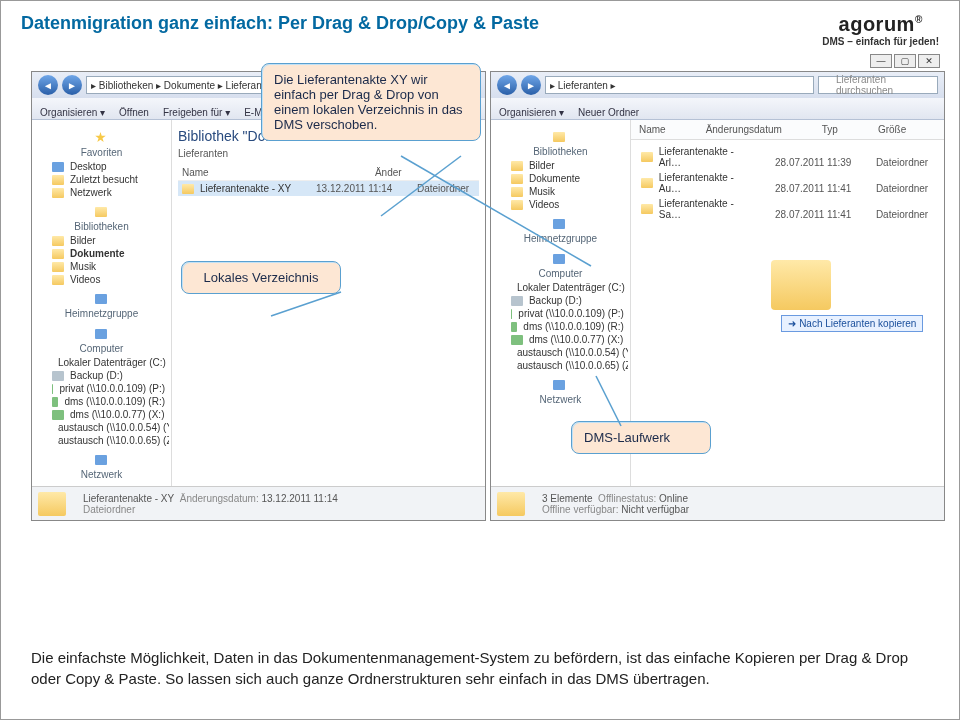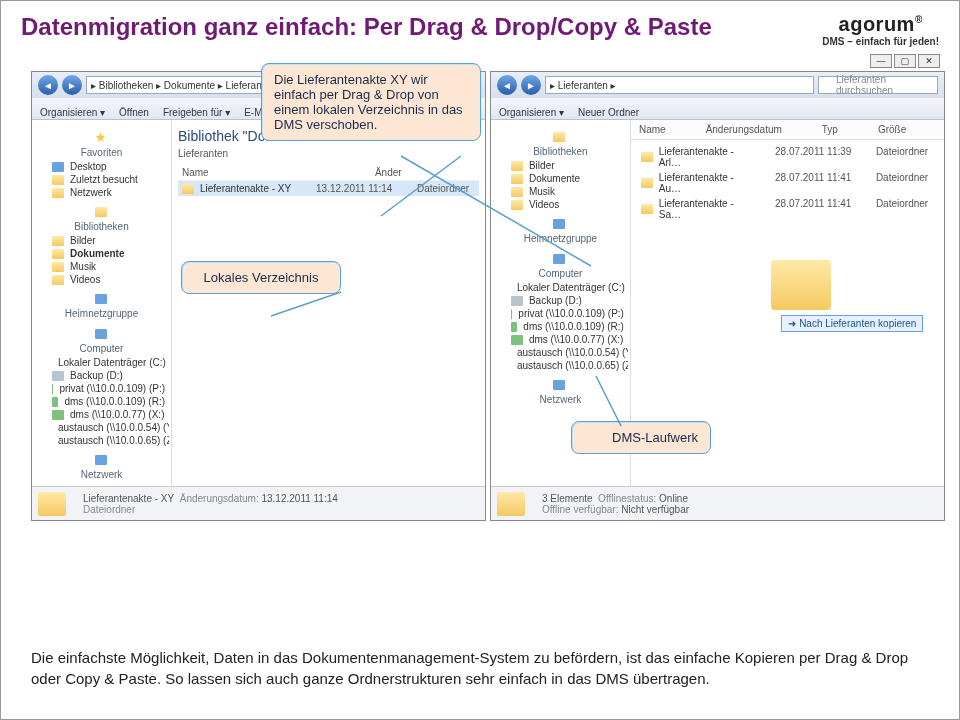--- a/index.html
+++ b/index.html
@@ -1,19 +1,19 @@
 <!DOCTYPE html>
 <html><head>
 <meta charset="utf-8">
 <style>
   * { box-sizing: border-box; margin: 0; padding: 0; }
   body { font-family: "Segoe UI", Tahoma, sans-serif; font-size: 11px; background: #fff; width: 960px; height: 720px; position: relative; color: #333; }
   .slide { width: 960px; height: 720px; border: 1px solid #999; position: relative; overflow: hidden; padding: 12px 20px; }
   .header { display: flex; justify-content: space-between; align-items: flex-start; }
-  .title { font-size: 24px; font-weight: bold; color: #701a75; }
+  .title { font-size: 18px; font-weight: bold; color: #0369a1; }
   .logo { text-align: center; }
   .logo-brand { font-size: 20px; font-weight: bold; color: #222; letter-spacing: .5px; }
   .logo-brand sup { font-size: 10px; }
   .logo-tag { font-size: 10px; font-weight: bold; }
   .explorers { position: absolute; top: 70px; left: 30px; right: 30px; height: 450px; display: flex; gap: 4px; }
   .explorer { flex: 1; border: 1px solid #888; background: #f7f7f7; display: flex; flex-direction: column; font-size: 10px; position: relative; }
   .titlebar { height: 26px; background: linear-gradient(#e9eef7,#d7dfee); display: flex; align-items: center; padding: 0 6px; gap: 4px; }
   .navbtn { width: 20px; height: 20px; border-radius: 50%; background: linear-gradient(#6fa6e8,#2a5fa8); display: inline-flex; align-items: center; justify-content: center; color: #fff; font-size: 10px; }
   .addr { flex: 1; background: #fff; border: 1px solid #9ab; height: 18px; padding: 0 4px; display: flex; align-items: center; color: #333; overflow: hidden; white-space: nowrap; }
   .search { width: 120px; background: #fff; border: 1px solid #9ab; height: 18px; padding: 0 17px; color: #888; display: flex; align-items: center; }
@@ -25,32 +25,32 @@
   .nav { width: 140px; border-right: 1px solid #ddd; padding: 4px 2px; overflow: hidden; }
   .nav-group { font-size: 10px; margin-top: 6px; }
   .nav-head { color: #567; padding: 2px 4px; display: flex; align-items: center; gap: 4px; flex-direction: column; }
   .nav-item { padding: 1px 4px 1px 18px; display: flex; align-items: center; gap: 4px; white-space: nowrap; overflow: hidden; }
   .nav-item.bold { font-weight: bold; }
   .main { flex: 1; display: flex; flex-direction: column; }
   .colhead { height: 20px; border-bottom: 1px solid #ddd; display: flex; align-items: center; padding: 0 8px; gap: 40px; color: #555; background: #fbfcfd; }
   .content-area { flex: 1; padding: 4px 6px; position: relative; }
   .biblio-title { font-size: 14px; color: #284a7e; padding: 4px 0; }
   .biblio-sub { color: #555; padding-bottom: 6px; }
-  .row { display: flex; gap: 18px; padding: 2px 4px; align-items: flex-start; }
+  .row { display: flex; gap: 18px; padding: 2px 4px; align-items: flex-end; }
   .row .name { flex: 1 1 140px; display: flex; align-items: center; gap: 4px; }
   .row .date { width: 100px; color: #555; }
   .row .type { width: 70px; color: #555; }
   .folder-big { width: 60px; height: 50px; background: linear-gradient(#ffe9a8,#f5c960); border-radius: 4px; position: absolute; }
   .copy-tip { position: absolute; background: #e8f1ff; border: 1px solid #6a9ae0; padding: 2px 6px; color: #1a4f9c; font-size: 10px; }
   .statusbar { height: 34px; border-top: 1px solid #ccc; background: #f1f3f6; display: flex; align-items: center; gap: 17px; padding: 0 6px; color: #555; }
   .statusbar .ficon { width: 28px; height: 24px; background: linear-gradient(#ffe9a8,#f5c960); border-radius: 2px; }
   .callout { position: absolute; background: #fde7d4; border: 1.5px solid #5aa0d0; border-radius: 8px; padding: 8px 12px; font-size: 13px; color: #1b2a4a; box-shadow: 1px 1px 0 #c3e1f4 inset; }
   .callout.c1 { left: 260px; top: 62px; width: 220px; }
   .callout.c2 { left: 180px; top: 260px; width: 160px; text-align: center; }
-  .callout.c3 { left: 570px; top: 420px; width: 140px; text-align: right; }
+  .callout.c3 { left: 570px; top: 420px; width: 140px; text-align: left; }
   .footer-text { position: absolute; left: 30px; right: 30px; bottom: 30px; font-size: 15px; line-height: 1.4; color: #222; }
   .ico { display:inline-block; width:12px; height:10px; background:linear-gradient(#ffe9a8,#f5c960); border-radius:1px; margin-right:2px; }
   .ico.star{background:#f7c948;clip-path:polygon(50% 0,61% 35%,98% 35%,68% 57%,79% 91%,50% 70%,21% 91%,32% 57%,2% 35%,39% 35%);width:11px;height:11px}
   .ico.mon{background:#6aa1e0;border-radius:1px}
   .ico.drv{background:#b7c4ce;border-radius:1px}
   .ico.net{background:#7ec07e;border-radius:1px}
   svg.arrow { position:absolute; pointer-events:none; }
 </style>
 </head>
 <body>

